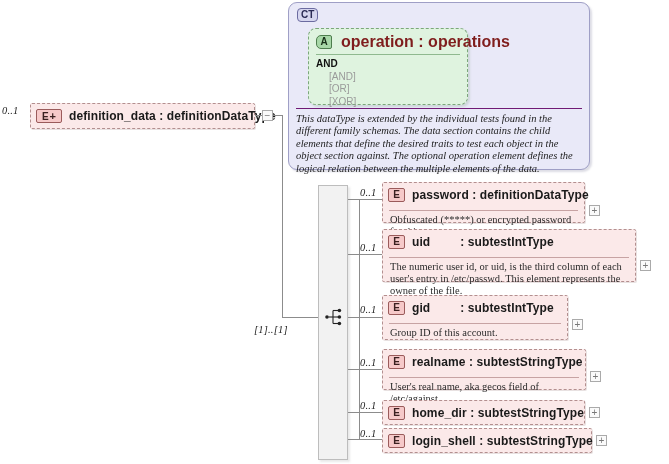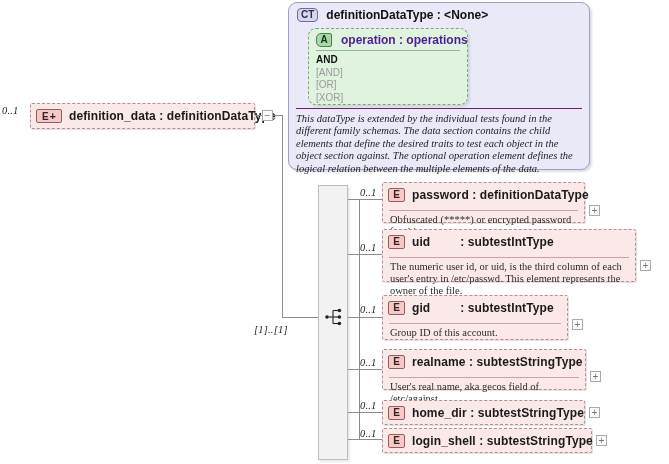--- a/index.html
+++ b/index.html
@@ -178,22 +178,22 @@
     height: 14px;
     min-width: 16px;
     text-align: center;
     padding: 0 2px;
     border-radius: 5px 2px 2px 5px;
     box-sizing: border-box;
     margin-right: 9px;
   }
   .attr-title {
     font-weight: bold;
-    font-size: 12px;
-    color: #4c1d95;
+    font-size: 16px;
+    color: #7f1d1d;
   }
   .attr-body {
     border-top: 1px solid #8fb98f;
     margin: 0 7px;
     padding: 3px 0 5px 0;
     display: flex;
   }
   .attr-keys {
     font-family: "Liberation Serif", serif;
     font-style: italic;
@@ -202,21 +202,21 @@
     color: #1e1e1e;
     width: 74px;
     flex: none;
   }
   .attr-vals {
     font-family: "Liberation Sans", sans-serif;
     font-size: 10px;
     line-height: 12.5px;
   }
   .attr-vals .v-default { font-weight: bold; color: #111; }
-  .attr-vals .v-enum { color: #9a9a9a; }
+  .attr-vals .v-enum { color: #9a9a9a; margin-left: 13px; }
 
   
   .ct-doc {
     position: absolute;
     border-top: 1px solid #701a75;
     font-family: "Liberation Serif", serif;
     font-style: italic;
     font-size: 10.5px;
     line-height: 12.4px;
     color: #1c1c1c;
@@ -253,21 +253,20 @@
 
   <div class="line hline" style="left:255px; top:115px; width:7px;"></div>
 
   <div class="line hline" style="left:273px; top:115px; width:9px;"></div>
   <div class="line vline" style="left:282px; top:115px; height:202px;"></div>
   <div class="line hline" style="left:282px; top:317px; width:36px;"></div>
 
   <div class="ct-box" style="left:288px; top:2px; width:302px; height:168px;">
     <div class="ct-head">
       <span class="ct-badge">CT</span>
-      <span class="ct-title">definitionDataType : &lt;None&gt;</span>
     </div>
   </div>
 
   <div class="attr-box" style="left:308px; top:28px; width:160px; height:77px;">
     <div class="attr-head">
       <span class="attr-badge">A</span>
       <span class="attr-title">operation : operations</span>
     </div>
     <div class="attr-body">
       <div class="attr-vals">

